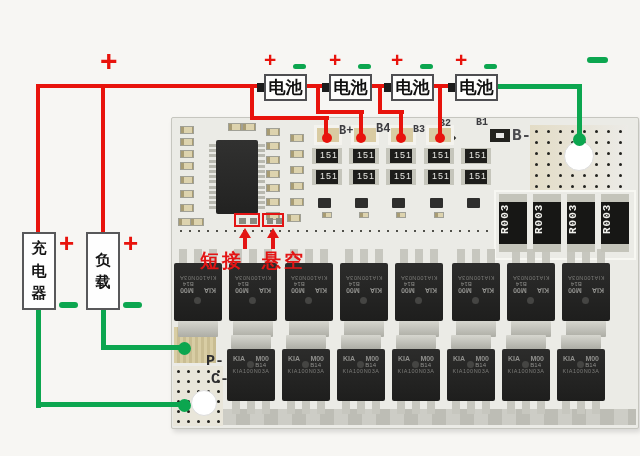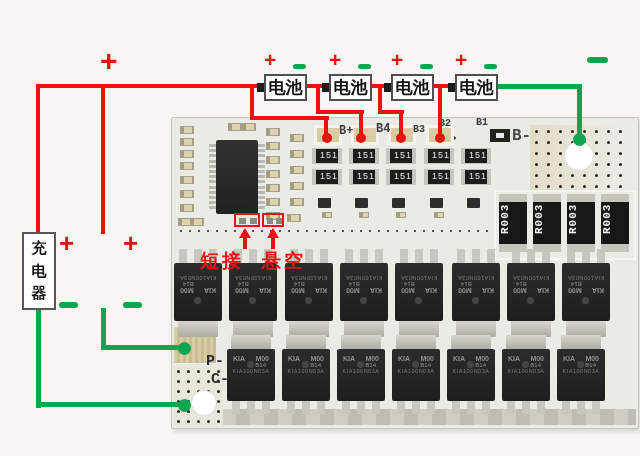--- a/index.html
+++ b/index.html
@@ -559,20 +559,23 @@
         <div class="gdot" style="left: 34px; top: 54px; width: 3px; height: 3px;"></div>
         <div class="gdot" style="left: 44px; top: 54px; width: 3px; height: 3px;"></div>
       </div>
       <div class="a hole" style="left: 19px; top: 272px; width: 26px; height: 26px;"></div>
     </div>
 
 
   <div class="dev-box" style="left:22px;top:232px;width:34px;height:78px">
     <span>充电器</span>
   </div>
+  <div class="dev-box" style="left:86px;top:232px;width:34px;height:78px">
+    <span>负载</span>
+  </div>
 
   <span class="plus" style="left:100px;top:46px;font-size:30px">+</span>
   <span class="plus" style="left:59px;top:230px;font-size:26px">+</span>
   <span class="plus" style="left:123px;top:230px;font-size:26px">+</span>
   <div class="dash" style="left:587px;top:57px;width:21px;height:6px"></div>
   <div class="dash" style="left:59px;top:302px;width:19px;height:6px"></div>
   <div class="dash" style="left:123px;top:302px;width:19px;height:6px"></div>
 <div class="wire red" style="left: 36px; top: 84px; width: 424px; height: 4px;"></div>
     <div class="wire red" style="left: 36px; top: 84px; width: 4px; height: 150px;"></div>
     <div class="wire red" style="left: 101px; top: 84px; width: 4px; height: 150px;"></div>

